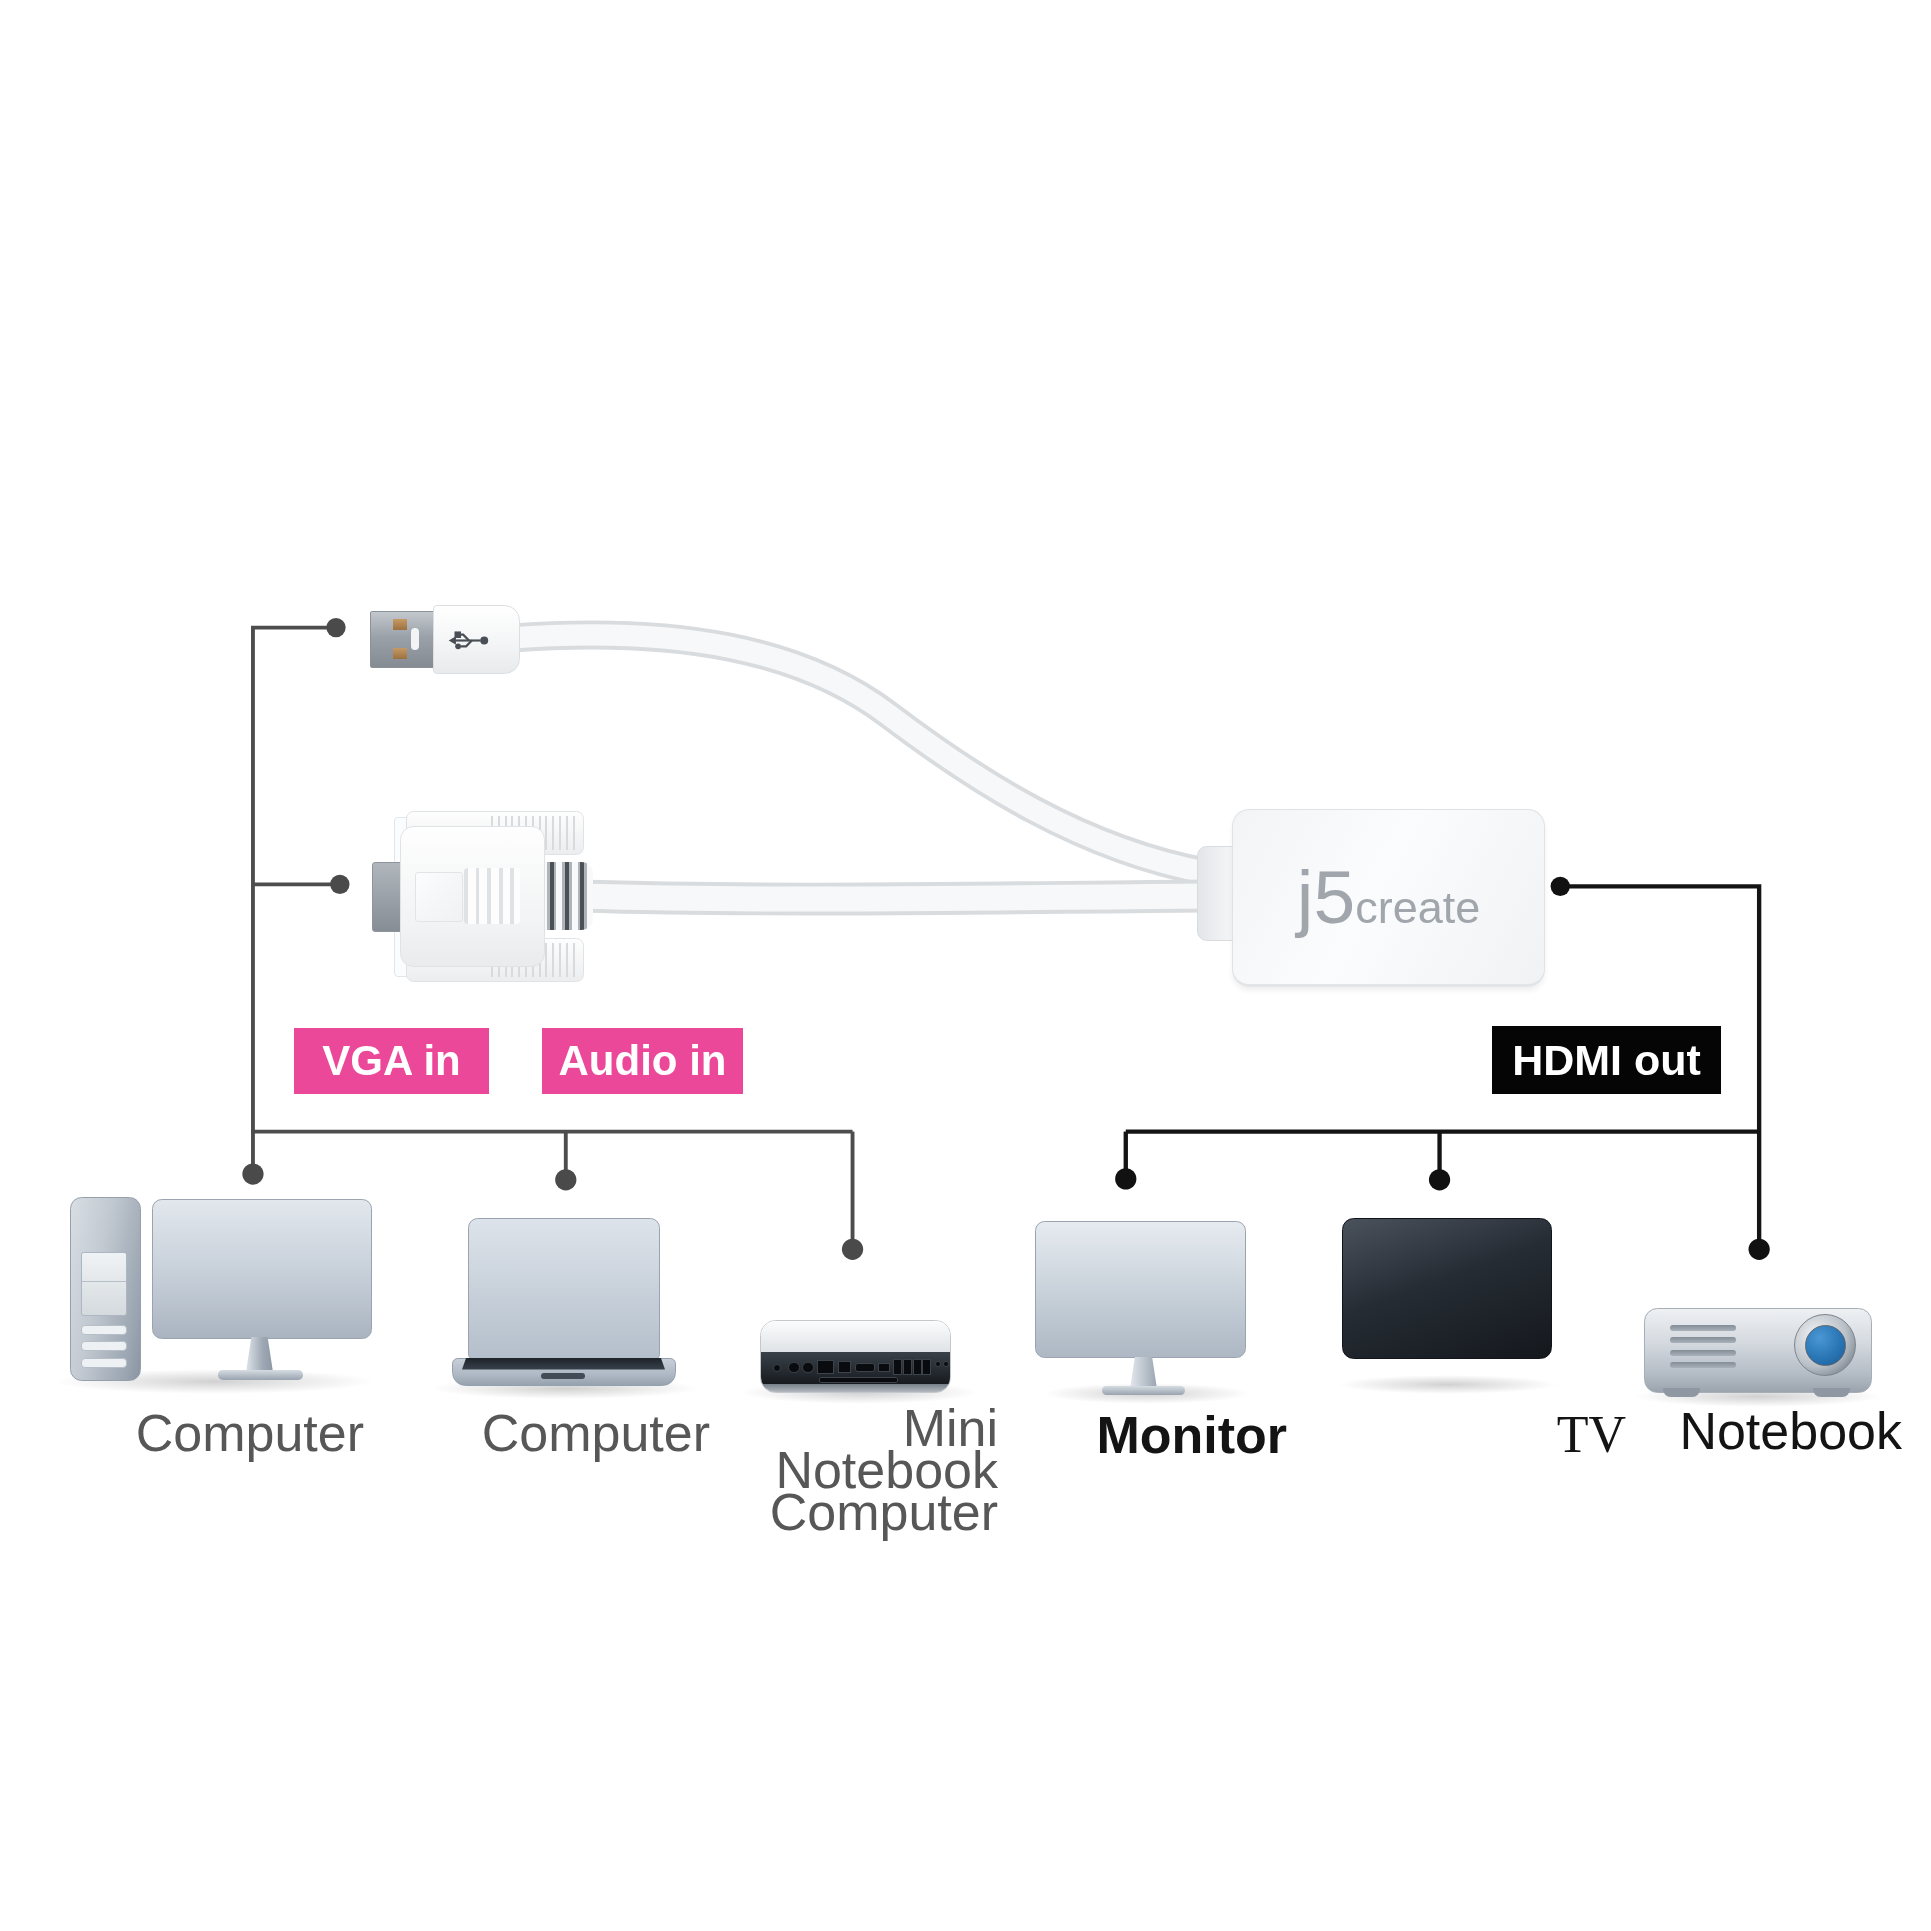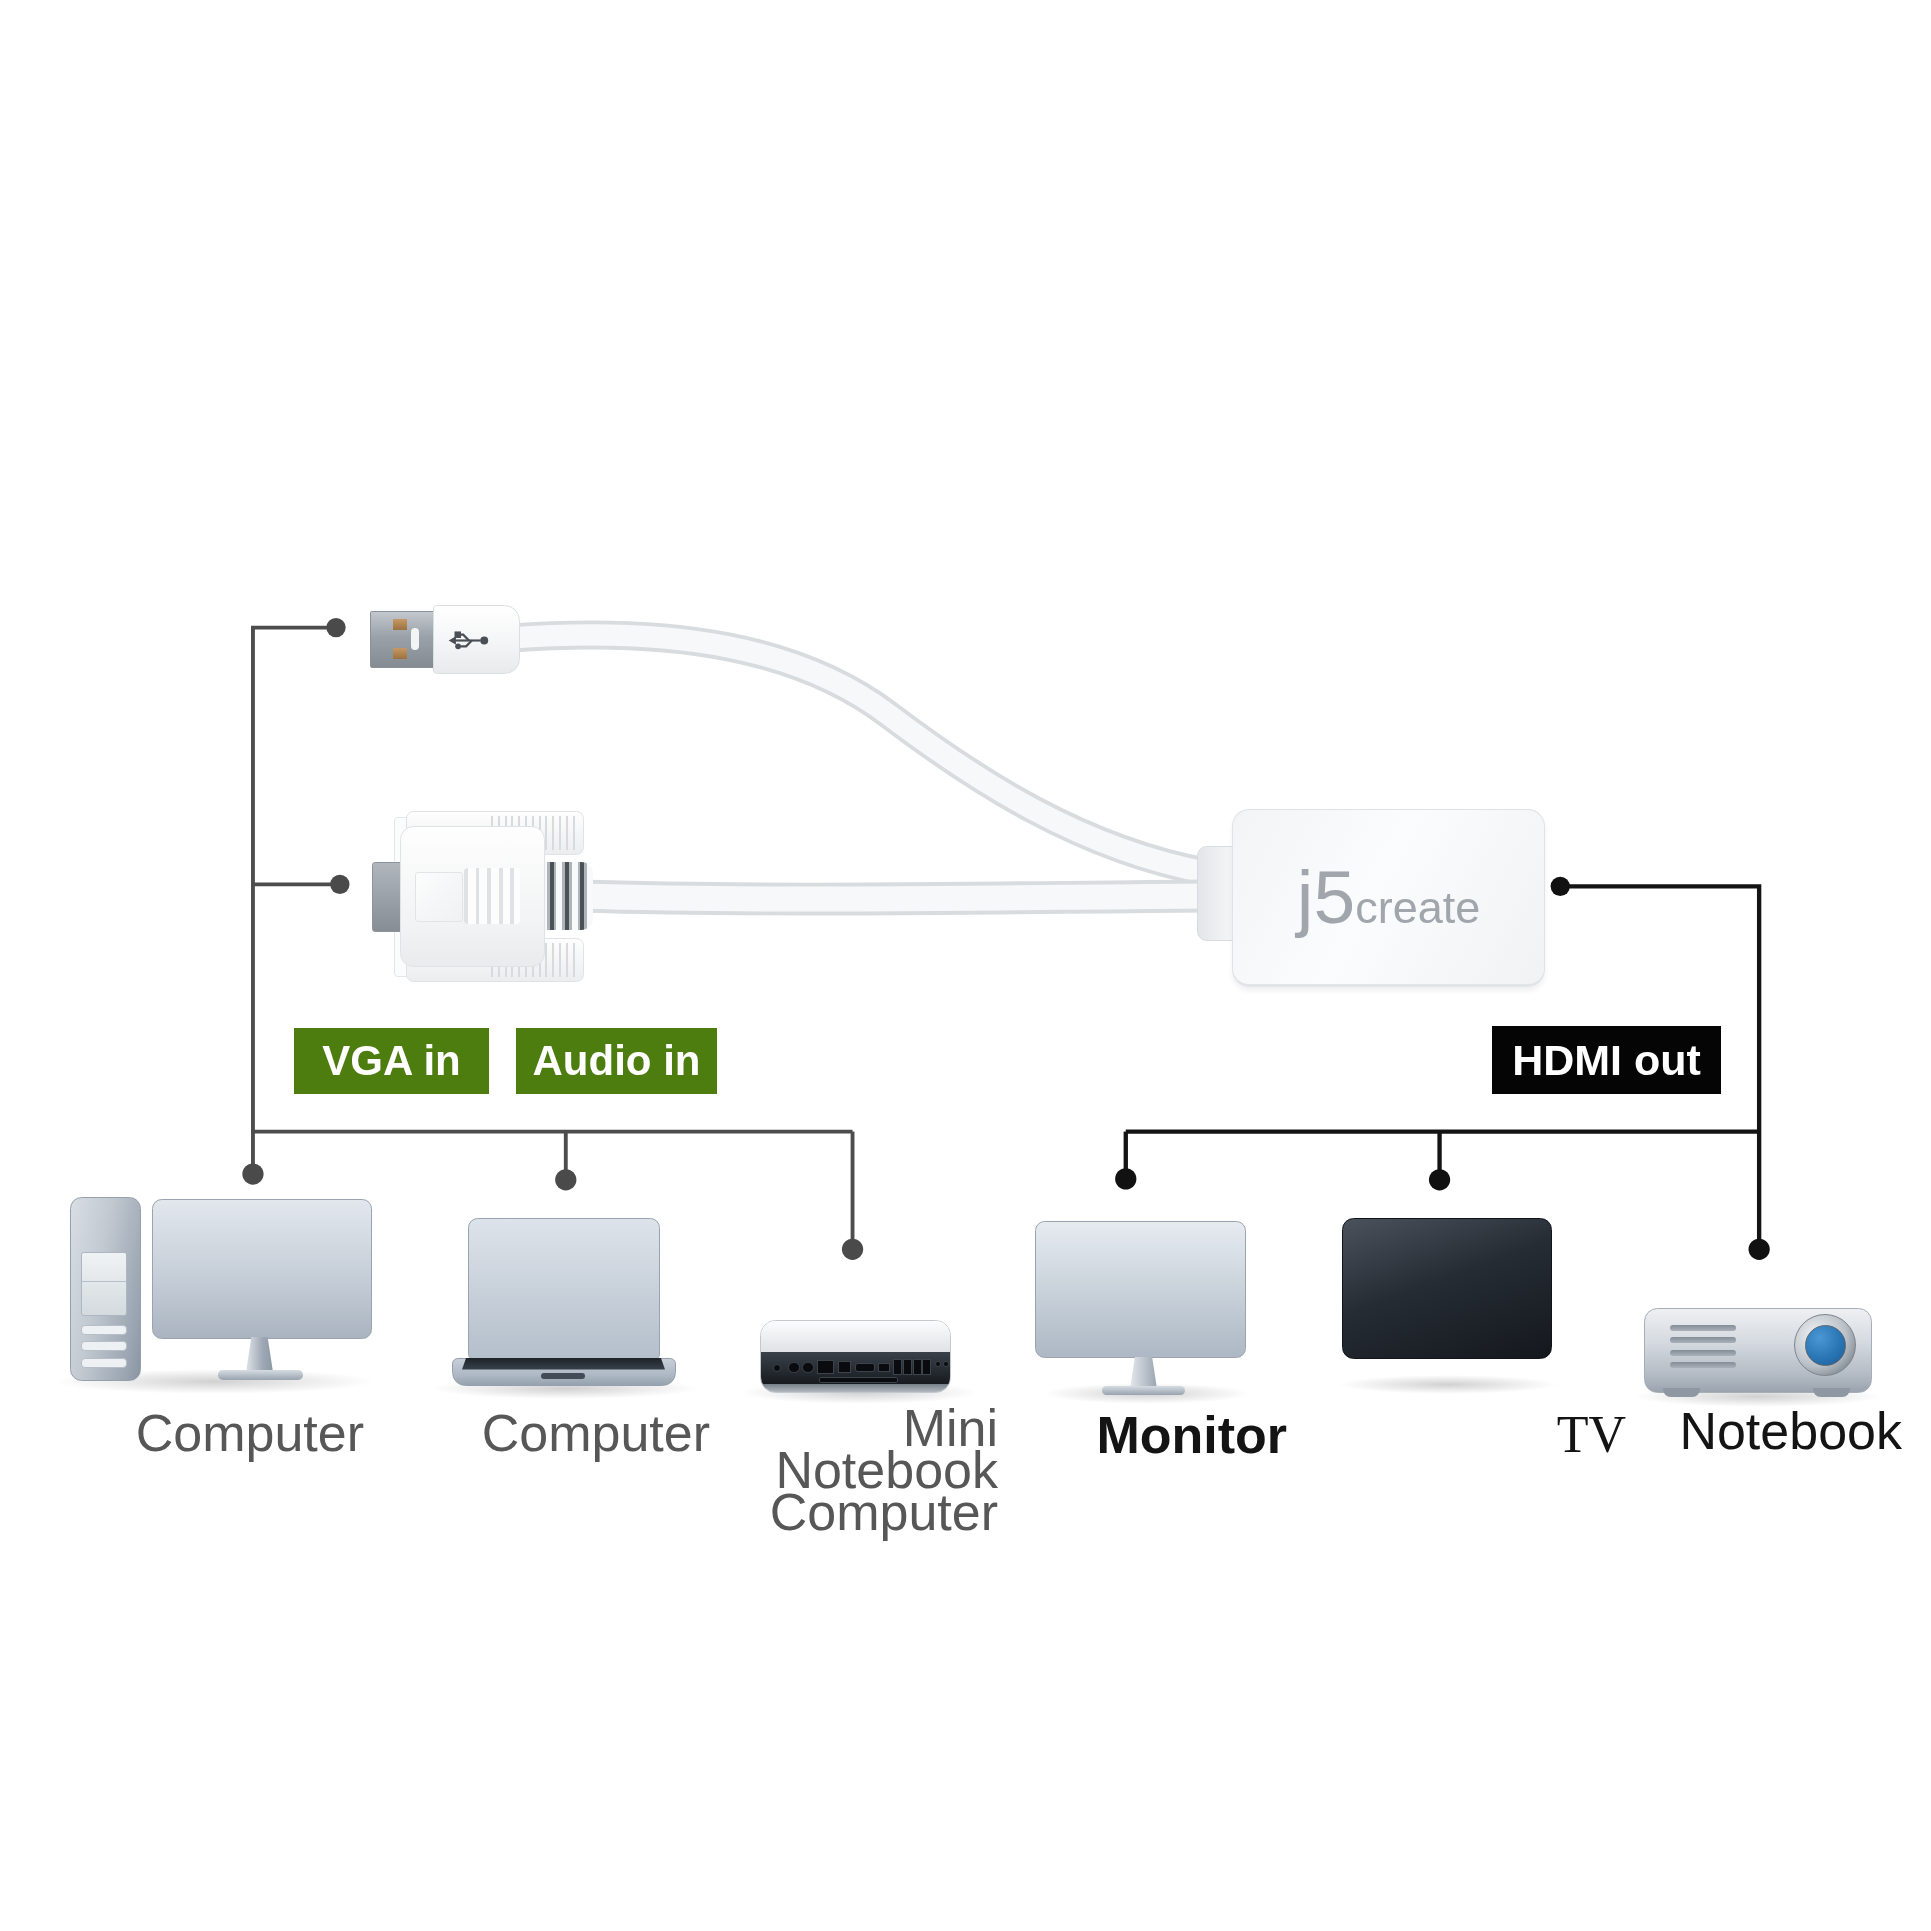--- a/index.html
+++ b/index.html
@@ -7,24 +7,24 @@
           font-family:"Liberation Sans", sans-serif;}
   .abs{position:absolute;}
   .group{position:absolute;left:0;top:0;width:0;height:0;}
 
   
   #wires{position:absolute;left:0;top:0;z-index:1;}
 
   
   .chip{position:absolute;display:flex;align-items:center;justify-content:center;
         color:#ffffff;font-weight:bold;z-index:3;}
-  .chip-in{background:#4d7c0f;font-size:42px;}
+  .chip-in{background:#ec4899;font-size:42px;}
   .chip-out{background:#050505;font-size:43px;}
   #chip-vga{left:294px;top:1028px;width:195px;height:66px;}
-  #chip-audio{left:516px;top:1028px;width:201px;height:66px;}
+  #chip-audio{left:542px;top:1028px;width:201px;height:66px;}
   #chip-hdmi{left:1492px;top:1026px;width:229px;height:68px;}
 
   
   .usb-metal{left:370px;top:611px;width:64px;height:55px;z-index:2;
     background:linear-gradient(180deg,#c3c8ce 0%,#9aa1a8 45%,#848b93 100%);
     border:1px solid #8a9199;border-radius:1.9px;}
   .usb-contact{width:13.5px;height:10.6px;z-index:3;
     background:linear-gradient(180deg,#c59a66,#9c713f);}
   .usb-slot{left:411px;top:628px;width:7.7px;height:22px;background:#f2f4f5;border-radius:3.9px;z-index:3;}
   .usb-overmold{left:433px;top:605px;width:85px;height:67px;z-index:2;

